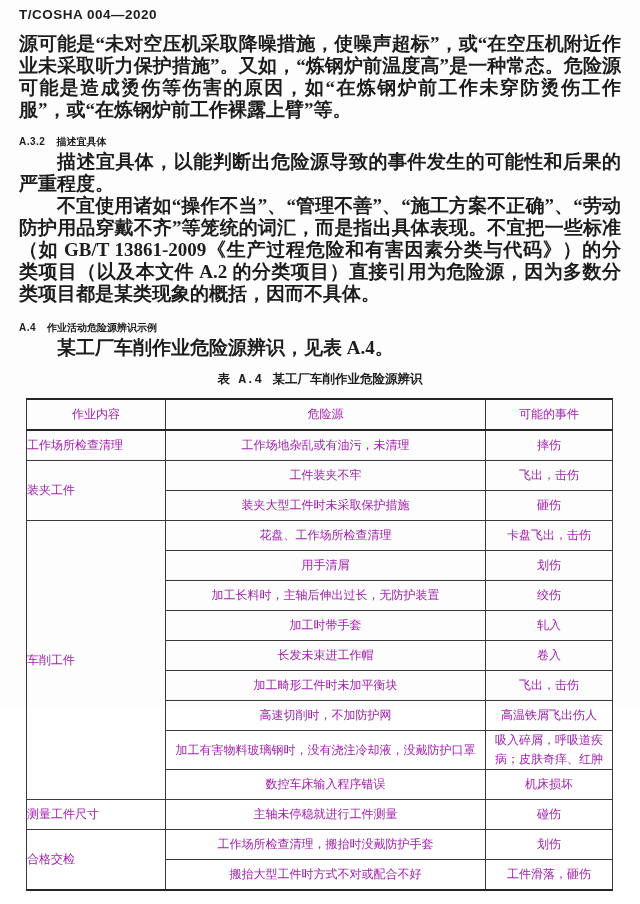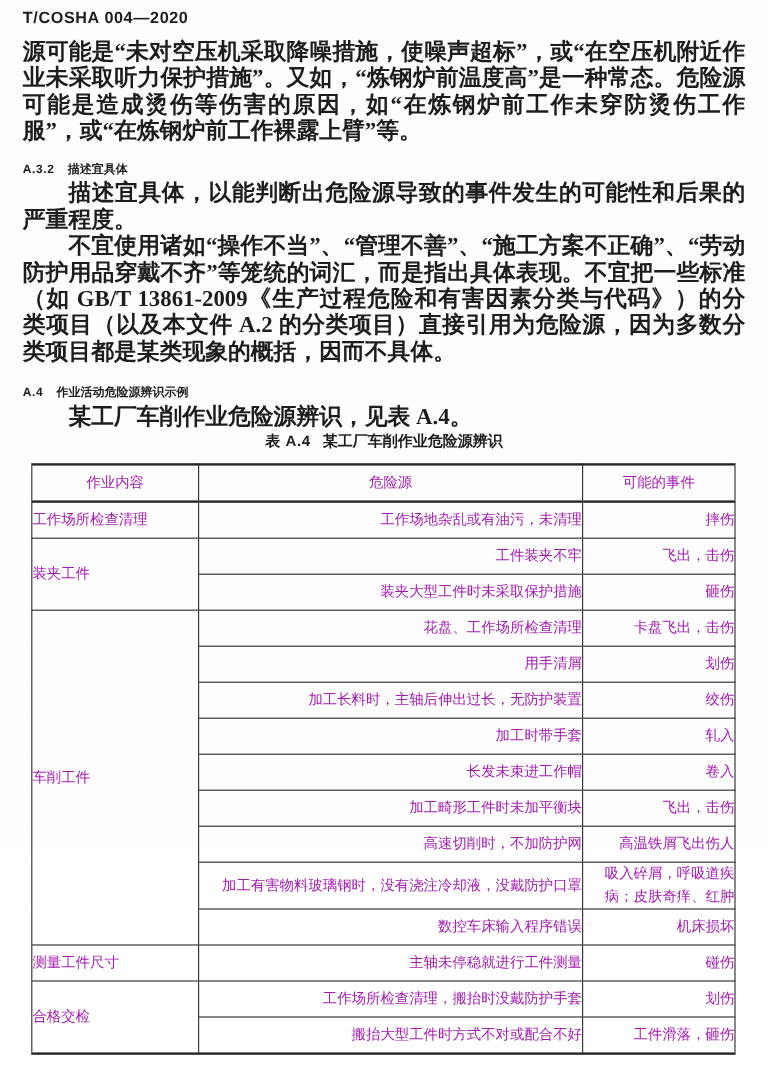--- a/index.html
+++ b/index.html
@@ -45,23 +45,23 @@
     line-height: 18px;
     margin: 0;
   }
   .heading .hnum { margin-right: 11px; letter-spacing: 0.5px; }
   .mt-sec1 { margin-top: 12px; }
   .mt-par1 { margin-top: 8px; }
   .mt-sec2 { margin-top: 14px; }
   .mt-sec3 { margin-top: 18px; }
   .mt-par2 { margin-top: 10px; }
   .table-caption {
-    margin-top: 0;
+    margin-top: 12px;
     text-align: center;
-    font-family: Liberation Sans, sans-serif;
+    font-family: Liberation Mono, monospace;
     font-weight: 700;
     font-size: 12.5px;
     line-height: 18px;
   }
   .table-caption .cap-label { margin-right: 10px; letter-spacing: 0.5px; }
   table.hazard {
     margin-top: 9px;
     margin-left: 7px;
     width: 586px;
     border-collapse: collapse;
@@ -78,21 +78,21 @@
     line-height: 19px;
   }
   table.hazard thead th {
     height: 29px;
     text-align: center;
     border-bottom: 2px solid #262626;
   }
   table.hazard td { height: 29px; }
   td.col-activity { }
   td.col-hazard, td.col-event {
-    text-align: right;
+    text-align: center;
     padding-left: 6px;
     padding-right: 4px;
   }
 </style>
 </head>
 <body>
 
 <div class="page">
 
   <div class="doc-code">T/COSHA 004—2020</div>

